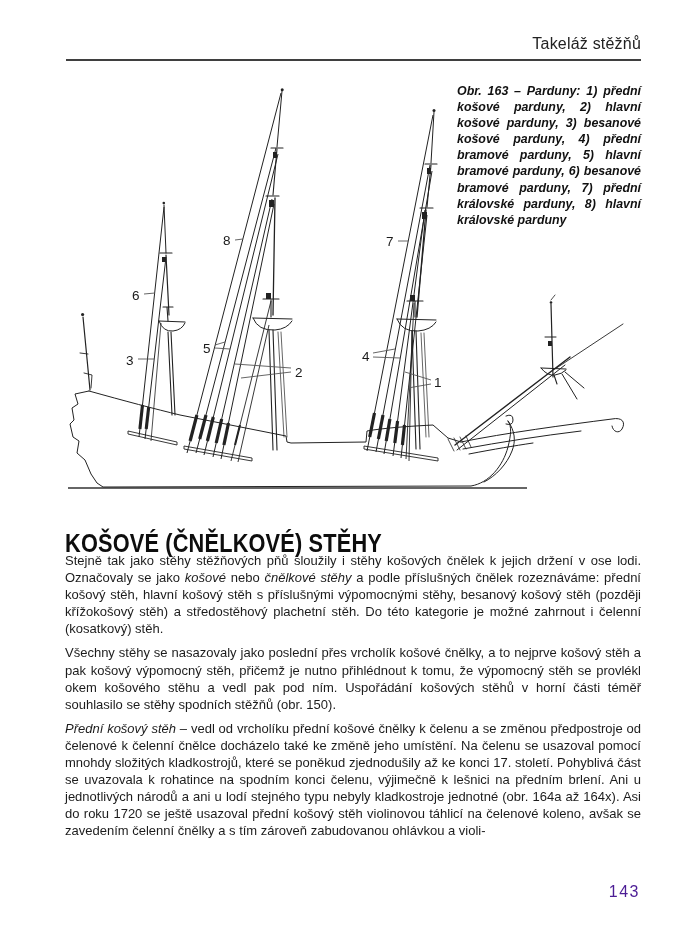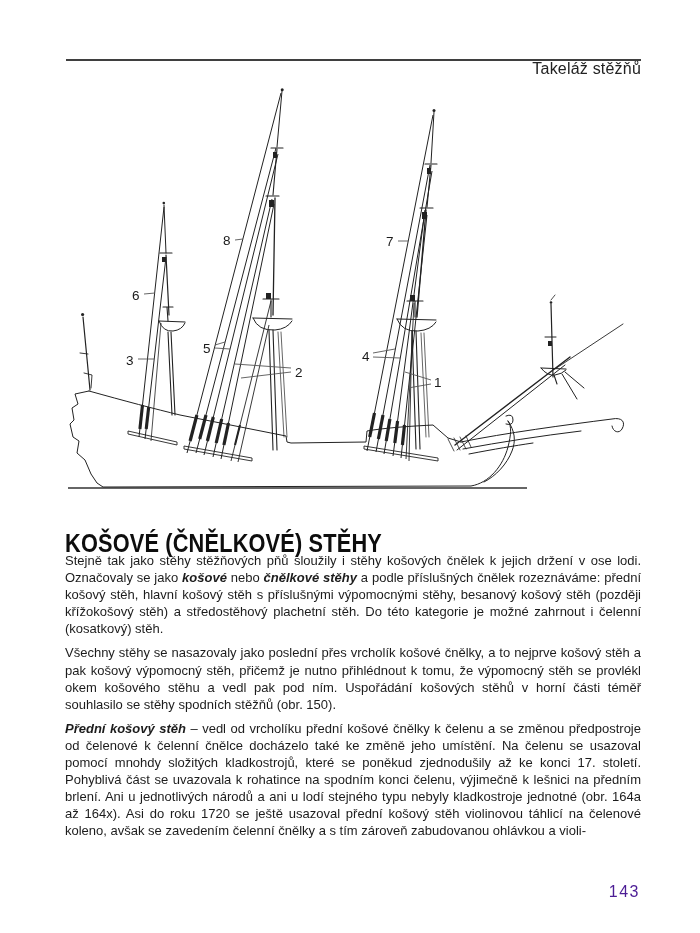--- a/index.html
+++ b/index.html
@@ -2,21 +2,21 @@
 <html><head>
 <meta charset="utf-8">
 <style>
   html,body { margin:0; padding:0; }
   body {
     width:700px; height:933px; background:#ffffff; position:relative;
     font-family:"Liberation Sans", sans-serif; color:#1a1a1a; overflow:hidden;
   }
   .running-head {
     position:absolute; top:35px; right:59px;
-    font-size:16px; color:#222; letter-spacing:.2px;margin-top:25px;
+    font-size:16px; color:#222; letter-spacing:.2px;
   }
   .head-rule {
     position:absolute; top:59px; left:66px; width:575px; height:2px;
     background:#3f3f3f;
   }
   .figure { position:absolute; top:85px; left:65px; width:632px; height:422px; }
   .figure svg { position:absolute; left:0; top:0; }
   .figure svg text { font-family:"Liberation Sans", sans-serif; font-size:13.5px; fill:#1a1a1a; }
   .caption {
     position:absolute; top:-2px; left:392px; width:184px;
@@ -26,21 +26,21 @@
   .section-heading {
     position:absolute; top:512px; left:65px;
     font-size:25px; font-weight:bold; color:#0d0d0d; white-space:nowrap;
     transform:scaleX(.87); transform-origin:left center; letter-spacing:.2px;
   }
   .body-text {
     position:absolute; top:552px; left:65px; width:576px;
     font-size:13px; line-height:17.1px; color:#1c1c1c;
   }
   .body-text p { margin:0 0 7px 0; text-align:justify; }
-  .bi { font-weight:bold; font-style:italic; }
+  .bi { font-weight:normal; font-style:italic; }
   .page-number {
     position:absolute; top:883px; right:60px;
     font-size:16px; color:#4c1d95; letter-spacing:1.5px;
   }
 </style>
 </head>
 <body>
 
 <div class="running-head">Takeláž stěžňů</div>
 <div class="head-rule"></div>
@@ -177,20 +177,21 @@
       <text x="321" y="161">7</text>
       <text x="67" y="215">6</text>
       <text x="61" y="280">3</text>
       <text x="138" y="268">5</text>
       <text x="230" y="292">2</text>
       <text x="297" y="276">4</text>
       <text x="369" y="302">1</text>
     </g>
   </svg>
 
+  <div class="caption">Obr. 163 – Parduny: 1) přední košové parduny, 2) hlavní košové parduny, 3) besanové košové parduny, 4) přední bramové parduny, 5) hlavní bramové parduny, 6) besanové bramové parduny, 7) přední královské parduny, 8) hlavní královské parduny</div>
 </div>
 
 <h1 class="section-heading">KOŠOVÉ (ČNĚLKOVÉ) STĚHY</h1>
 
 <div class="body-text">
     <p><span>Stejně tak jako stěhy stěžňových pňů sloužily i stěhy košových čnělek k jejich držení v ose lodi. Označovaly se jako </span><span class="bi">košové</span><span> nebo </span><span class="bi">čnělkové stěhy</span><span> a podle příslušných čnělek rozeznáváme: přední košový stěh, hlavní košový stěh s příslušnými výpomocnými stěhy, besanový košový stěh (později křížokošový stěh) a středostěhový plachetní stěh. Do této kategorie je možné zahrnout i čelenní (kosatkový) stěh.</span></p>
     <p><span>Všechny stěhy se nasazovaly jako poslední přes vrcholík košové čnělky, a to nejprve košový stěh a pak košový výpomocný stěh, přičemž je nutno přihlédnout k tomu, že výpomocný stěh se provlékl okem košového stěhu a vedl pak pod ním. Uspořádání košových stěhů v horní části téměř souhlasilo se stěhy spodních stěžňů (obr. 150).</span></p>
     <p><span class="bi">Přední košový stěh</span><span> – vedl od vrcholíku přední košové čnělky k čelenu a se změnou předpostroje od čelenové k čelenní čnělce docházelo také ke změně jeho umístění. Na čelenu se usazoval pomocí mnohdy složitých kladkostrojů, které se poněkud zjednodušily až ke konci 17. století. Pohyblivá část se uvazovala k rohatince na spodním konci čelenu, výjimečně k lešnici na předním brlení. Ani u jednotlivých národů a ani u lodí stejného typu nebyly kladkostroje jednotné (obr. 164a až 164x). Asi do roku 1720 se ještě usazoval přední košový stěh violinovou táhlicí na čelenové koleno, avšak se zavedením čelenní čnělky a s tím zároveň zabudovanou ohlávkou a violi-</span></p>
   </div>
 

